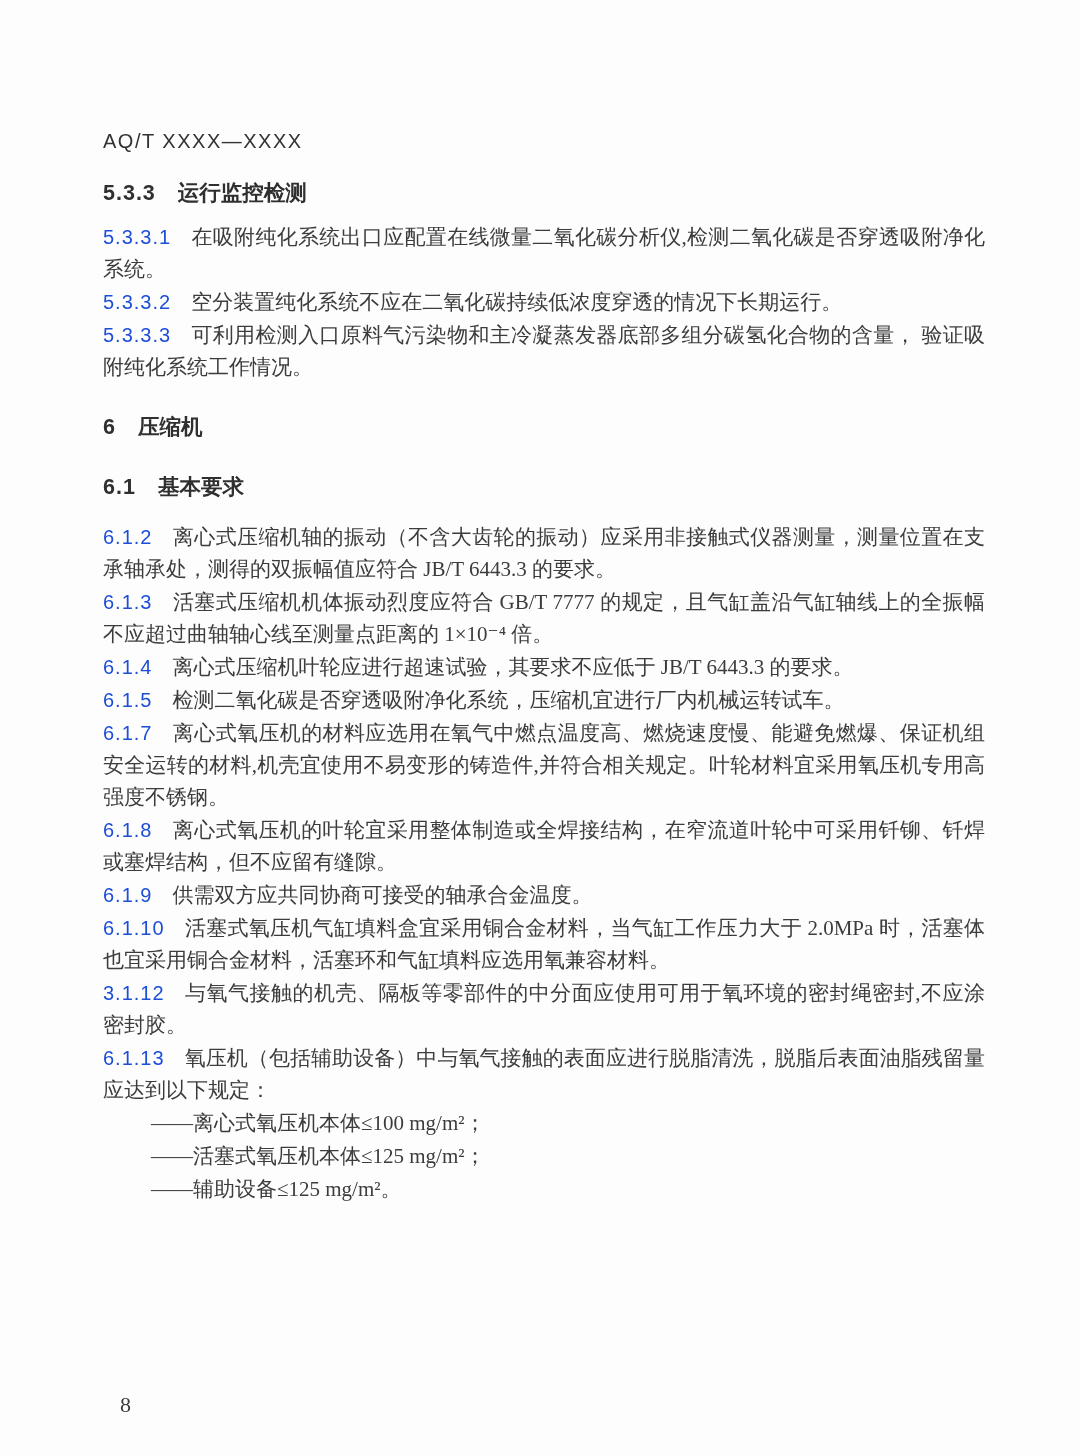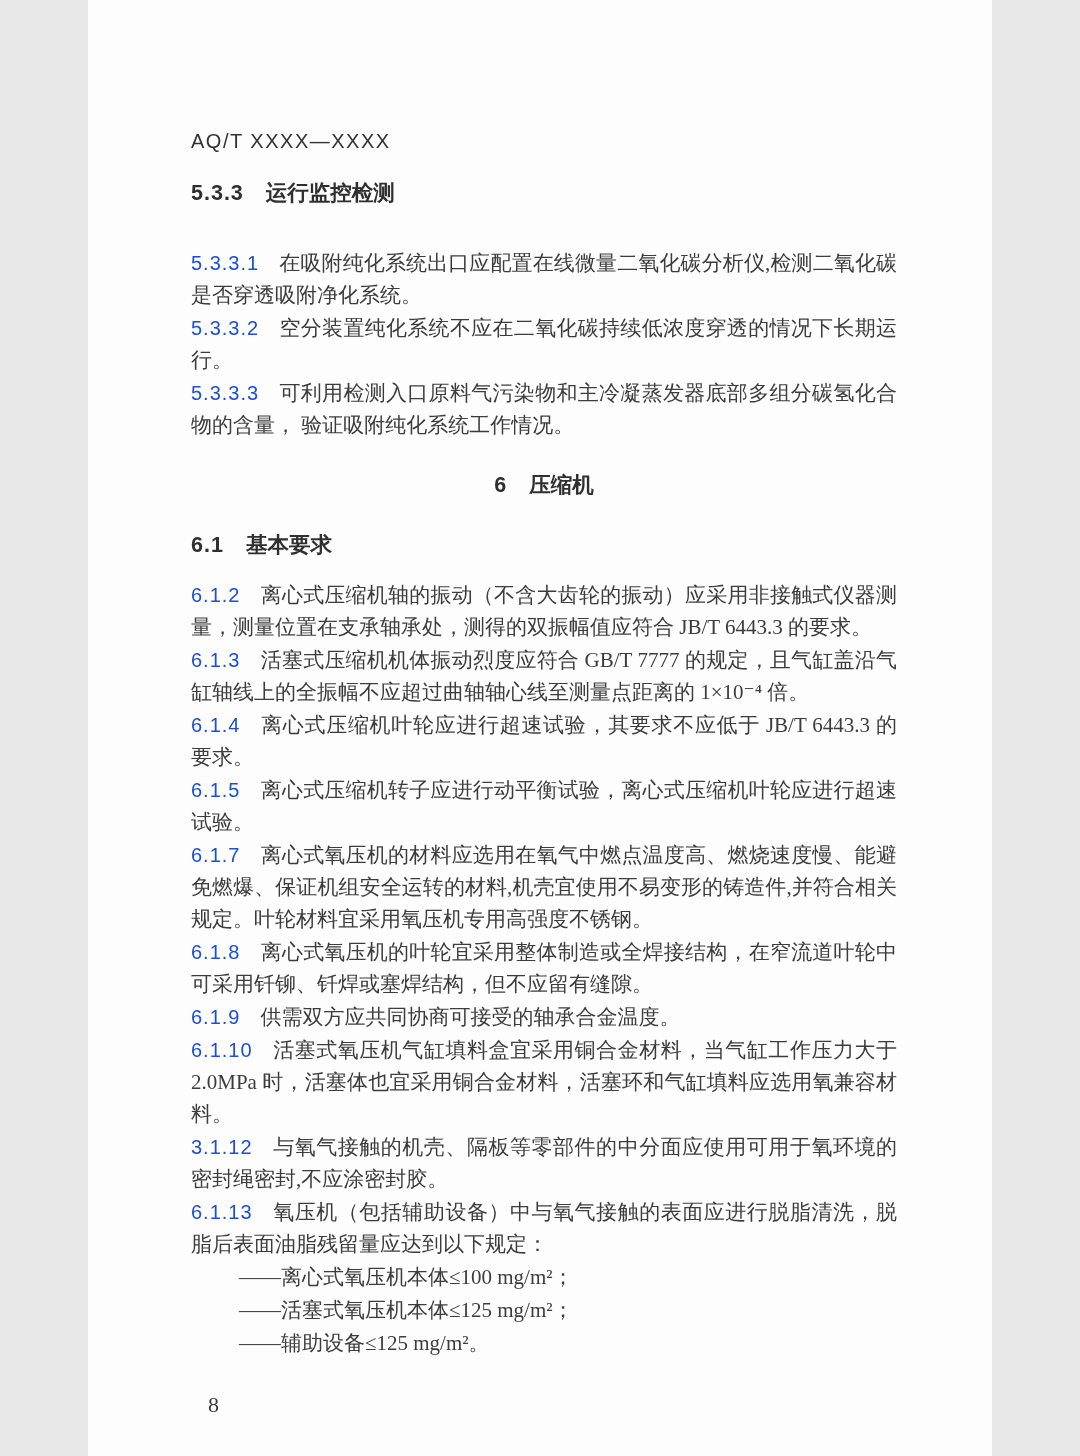--- a/index.html
+++ b/index.html
@@ -2,21 +2,21 @@
 <html lang="zh"><head>
 <meta charset="utf-8">
 <style>
   html, body {
     margin: 0;
     padding: 0;
     background: #e8e8e8;
   }
   .page {
     position: relative;
-    width: 904px;
+    width: 1080px;
     height: 1456px;
     margin: 0 auto;
     background: #fdfdfd;
     overflow: hidden;
     font-family: "Liberation Serif", "DejaVu Serif", serif;
     color: #3c3c3c;
     box-sizing: border-box;
     padding: 130px 95px 0 103px;
   }
   .doc-header {
@@ -27,22 +27,22 @@
     margin-bottom: 20px;
   }
   .heading {
     font-family: "Liberation Sans", "DejaVu Sans", sans-serif;
     font-weight: bold;
     font-size: 21.5px;
     color: #2f2f2f;
     line-height: 32px;
   }
   .heading .num { letter-spacing: 1px; margin-right: 22px; }
-  .h3-heading { margin: 24px 0 38px 0; }
-  .h1-heading { margin: 28px 0 0 0; text-align: center; }
+  .h3-heading { margin: 24px 0 12px 0; }
+  .h1-heading { margin: 28px 0 0 0; }
   .h2-heading { margin: 28px 0 18px 0; }
   .clause {
     margin: 0 0 1px 0;
     font-size: 21px;
     line-height: 32px;
     text-align: justify;
   }
   .clause .num {
     font-family: "Liberation Sans", "DejaVu Sans", sans-serif;
     font-size: 20px;
@@ -91,21 +91,21 @@
     <span class="num">6.1</span><span class="ttl">基本要求</span>
   </div>
 
 
   <p class="clause"><span class="num">6.1.2</span><span class="txt">离心式压缩机轴的振动（不含大齿轮的振动）应采用非接触式仪器测量，测量位置在支承轴承处，测得的双振幅值应符合 JB/T 6443.3 的要求。</span></p>
 
   <p class="clause"><span class="num">6.1.3</span><span class="txt">活塞式压缩机机体振动烈度应符合 GB/T 7777 的规定，且气缸盖沿气缸轴线上的全振幅不应超过曲轴轴心线至测量点距离的 1×10⁻⁴ 倍。</span></p>
 
   <p class="clause"><span class="num">6.1.4</span><span class="txt">离心式压缩机叶轮应进行超速试验，其要求不应低于 JB/T 6443.3 的要求。</span></p>
 
-  <p class="clause"><span class="num">6.1.5</span><span class="txt">离心式压缩机转子应进行动平衡试验，离心式压缩机叶轮应进行超速试验。</span></p>
+  <p class="clause"><span class="num">6.1.5</span><span class="txt">检测二氧化碳是否穿透吸附净化系统，压缩机宜进行厂内机械运转试车。</span></p>
 
 
   <p class="clause"><span class="num">6.1.7</span><span class="txt">离心式氧压机的材料应选用在氧气中燃点温度高、燃烧速度慢、能避免燃爆、保证机组安全运转的材料,机壳宜使用不易变形的铸造件,并符合相关规定。叶轮材料宜采用氧压机专用高强度不锈钢。</span></p>
 
   <p class="clause"><span class="num">6.1.8</span><span class="txt">离心式氧压机的叶轮宜采用整体制造或全焊接结构，在窄流道叶轮中可采用钎铆、钎焊或塞焊结构，但不应留有缝隙。</span></p>
 
   <p class="clause"><span class="num">6.1.9</span><span class="txt">供需双方应共同协商可接受的轴承合金温度。</span></p>
 
   <p class="clause"><span class="num">6.1.10</span><span class="txt">活塞式氧压机气缸填料盒宜采用铜合金材料，当气缸工作压力大于 2.0MPa 时，活塞体也宜采用铜合金材料，活塞环和气缸填料应选用氧兼容材料。</span></p>
 

